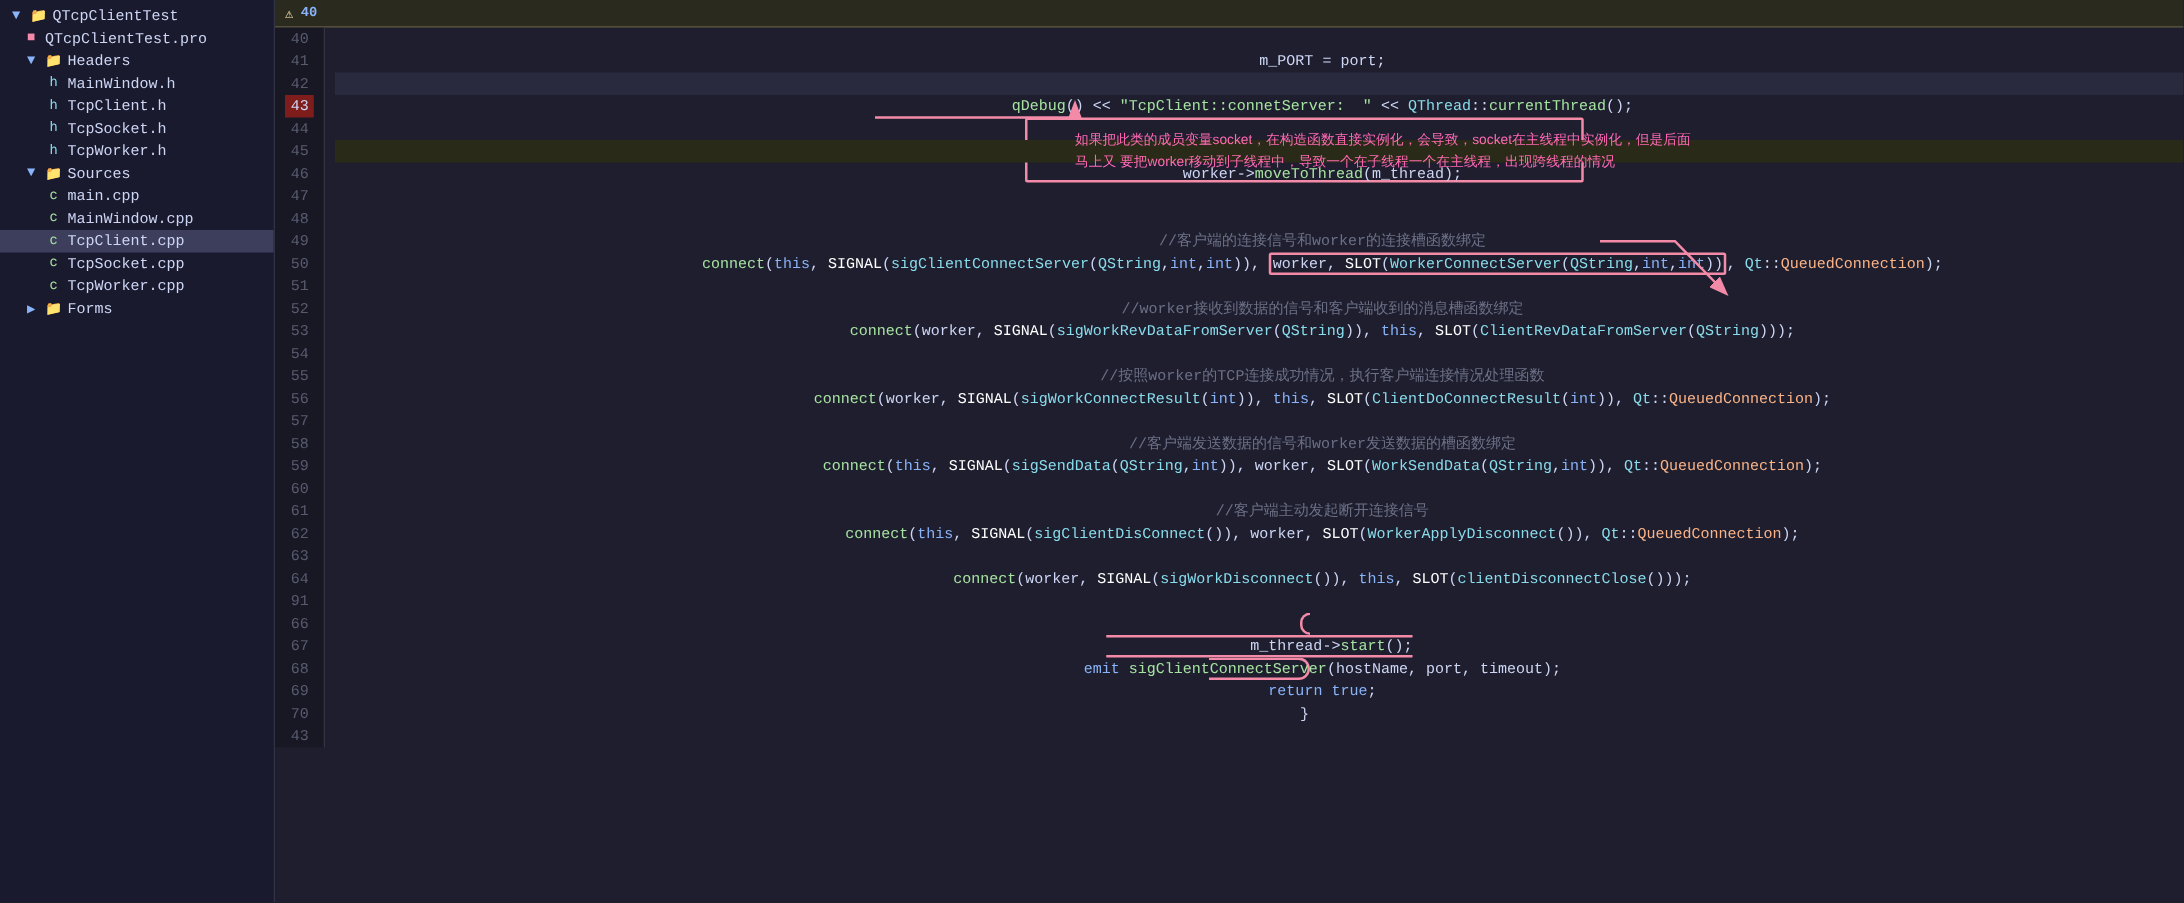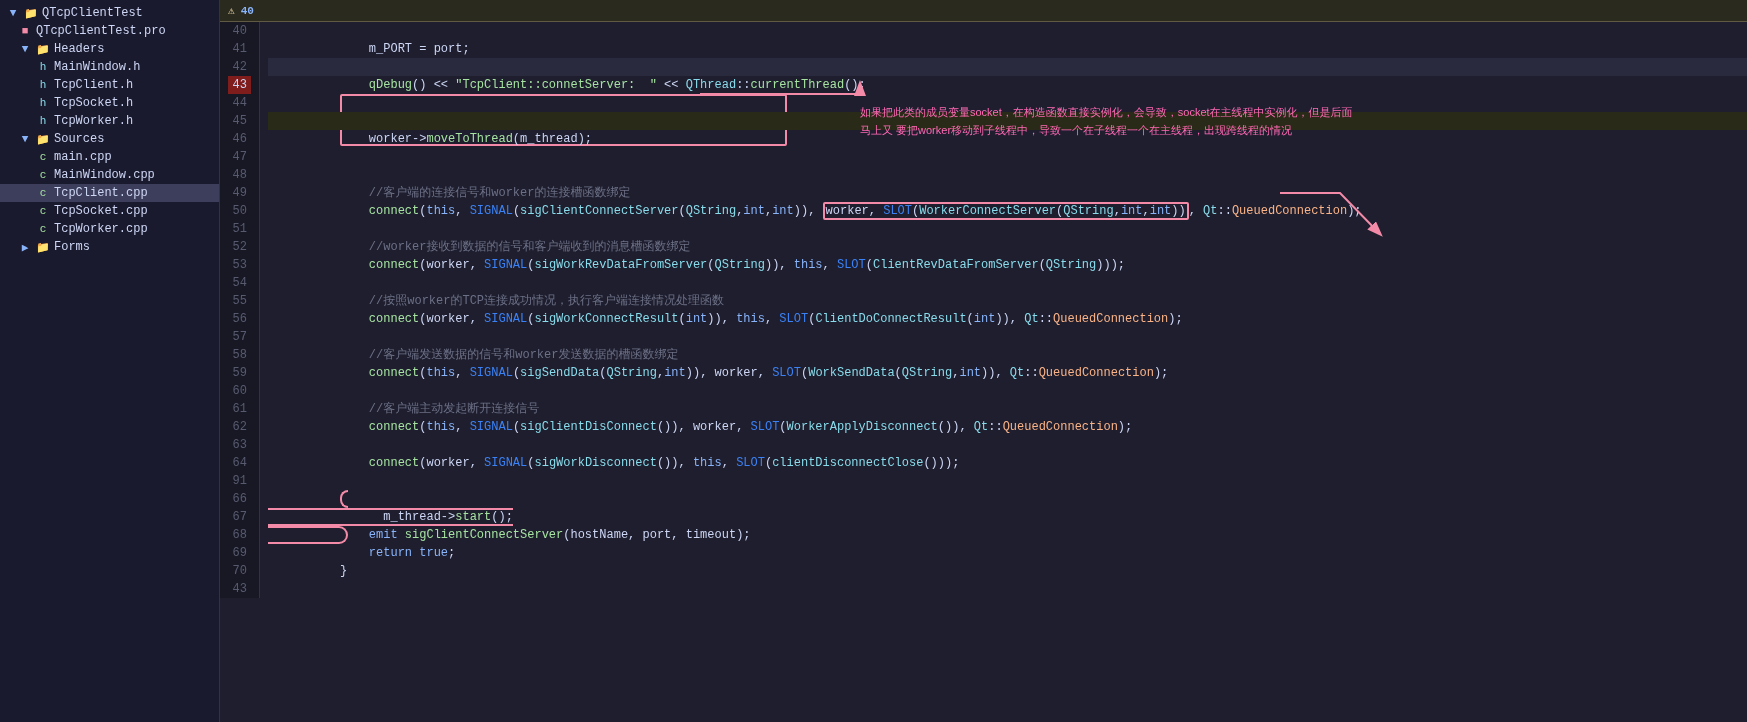--- a/index.html
+++ b/index.html
@@ -105,41 +105,42 @@
       line-height: 18px;
       font-size: 12px;
       padding-right: 4px;
     }
 
     .line-num-cell.active-line { color: #cdd6f4; background: #7f1d1d; }
 
     #code-lines {
       flex: 1;
       padding-left: 8px;
+      text-align: center;
     }
 
     .code-line {
       height: 18px;
       line-height: 18px;
       font-size: 12px;
       white-space: pre;
       position: relative;
     }
     .code-line.active-line { background: #2a2a3e; }
     .code-line.warn-line { background: #2a2a18; }
 
     
     .kw { color: #89b4fa; } 
     .type { color: #89dceb; } 
     .fn { color: #a6e3a1; } 
     .str { color: #a6e3a1; } 
     .cmt { color: #6c7086; } 
     .var { color: #cdd6f4; } 
     .op { color: #cdd6f4; } 
-    .macro { color: #3b82f6; } 
+    .macro { color: #ffffff; } 
     .signal { color: #89dceb; }
     .slot { color: #89dceb; }
     .qt { color: #fab387; }
   </style>
 </head>
 <body>
 
 <div id="sidebar">
 
   <div class="tree-item">

